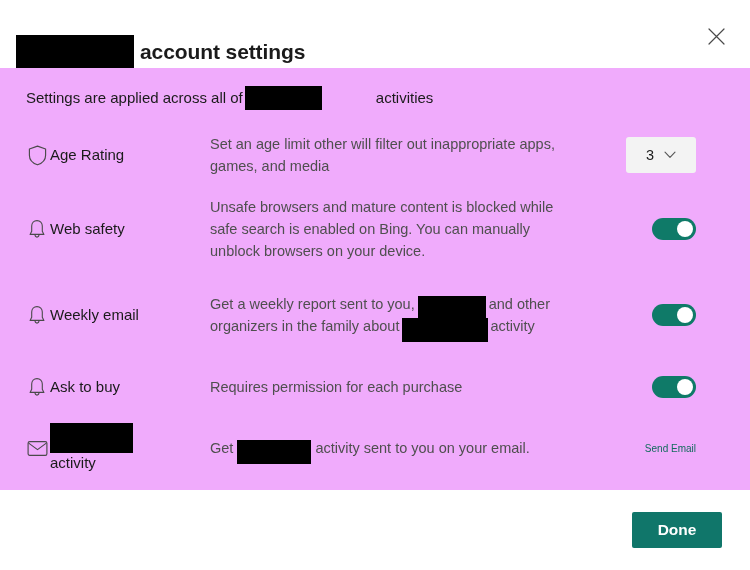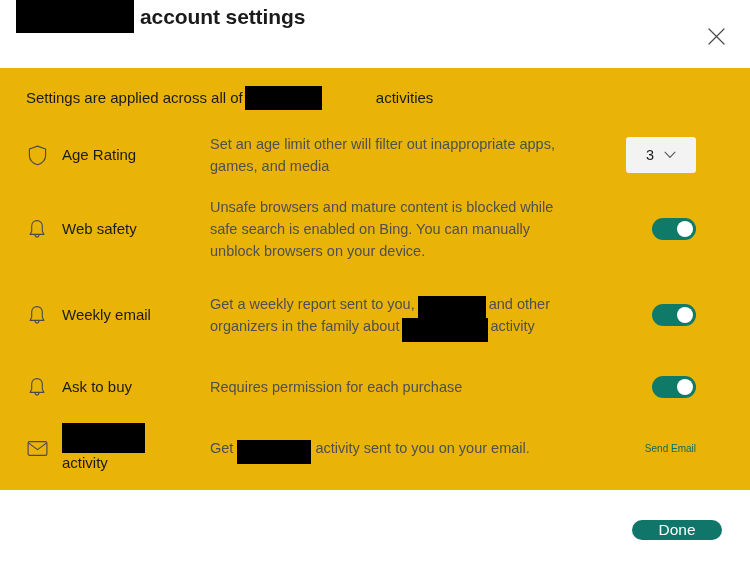--- a/index.html
+++ b/index.html
@@ -24,21 +24,21 @@
     flex-direction: column;
   }
 
   
   .header {
     position: relative;
     height: 68px;
     flex: 0 0 68px;
     background: #ffffff;
     display: flex;
-    align-items: flex-start;
+    align-items: flex-end;
     padding: 0 16px;
     box-sizing: border-box;
   }
   .title-wrap {
     display: flex;
     align-items: center;
     gap: 0px;
   }
   .redact {
     background: #000000;
@@ -69,21 +69,21 @@
     cursor: pointer;
     background: transparent;
     border: none;
     padding: 0;
   }
   .close-btn svg { display: block; }
 
   
   .content {
     flex: 1 1 auto;
-    background: #eab308;
+    background: #f0abfc;
     padding: 0;
     overflow: hidden;
     position: relative;
   }
   .subtitle {
     font-size: 15px;
     color: #1b1b1b;
     padding: 18px 0 0 26px;
     display: flex;
     align-items: center;
@@ -104,21 +104,21 @@
     align-items: center;
     padding: 0 26px 0 26px;
     box-sizing: border-box;
     min-height: 54px;
   }
   .row-label {
     display: flex;
     align-items: center;
     width: 184px;
     flex: 0 0 184px;
-    gap: 14px;
+    gap: 2px;
   }
   .row-icon {
     width: 22px;
     height: 22px;
     flex: 0 0 22px;
     display: flex;
     align-items: center;
     justify-content: center;
     color: #4a4a4a;
   }
@@ -227,25 +227,25 @@
     display: flex;
     align-items: center;
     justify-content: flex-end;
     padding-right: 28px;
     box-sizing: border-box;
   }
   .done-btn {
     background: #10766a;
     color: #ffffff;
     border: none;
-    border-radius: 14px;
+    border-radius: 2px;
     font-size: 15.5px;
-    font-weight: 400;
+    font-weight: 700;
     padding: 0 24px;
-    height: 20px;
+    height: 36px;
     min-width: 90px;
     cursor: pointer;
     font-family: "Liberation Sans", sans-serif;
   }
 </style>
 </head>
 <body>
 
 <div class="dialog">
 

